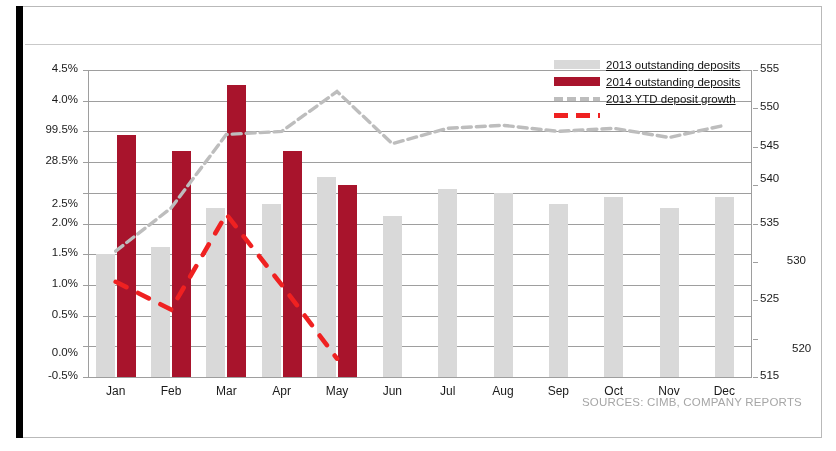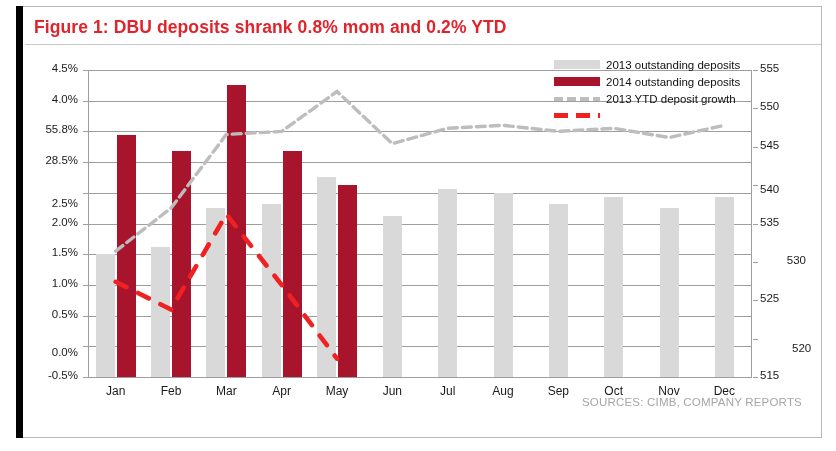--- a/index.html
+++ b/index.html
@@ -26,35 +26,34 @@
   .bar.g{background:#d9d9d9;}
   .bar.r{background:#a8142c;}
 
   .legend{position:absolute;left:554px;top:57px;width:200px;}
   .legend-row{display:flex;align-items:center;height:15px;margin-bottom:2px;}
   .swatch{width:46px;height:9px;margin-right:6px;flex:0 0 46px;}
   .sw-grey{background:#d9d9d9;}
   .sw-red{background:#a8142c;}
   .sw-dashgrey{height:4px;background:repeating-linear-gradient(to right,#bdbdbd 0 9px,transparent 9px 13px);}
   .sw-dashred{height:5px;background:repeating-linear-gradient(to right,#ef2121 0 14px,transparent 14px 22px);}
-  .legend-label{font-size:11.5px;color:#111;white-space:nowrap;}
+  .legend-label{font-size:11.5px;color:#111;white-space:nowrap;text-decoration:underline;}
 
   .source{position:absolute;left:430px;top:396px;width:372px;text-align:right;font-size:11.5px;color:#a6a6a6;letter-spacing:0.2px;white-space:nowrap;}
 
   svg.overlay{position:absolute;left:0;top:0;width:836px;height:451px;pointer-events:none;}
 </style>
 </head>
 <body>
 
 <div id="root">
 
   <div class="frame"></div>
   <div class="leftbar"></div>
 
-  <div class="title">Figure 1: DBU deposits shrank 0.8% mom and 0.2% YTD</div>
   <div class="titlerule"></div>
 
   <div class="axis-left"></div>
   <div class="axis-right"></div>
   <div class="axis-bottom"></div>
 
   <div id="gridlayer">
       <div class="gridline" style="top: 70px; position: absolute; left: 88px;"></div>
       <div class="gridline" style="top: 100.7px; position: absolute; left: 88px;"></div>
       <div class="gridline" style="top: 131.4px; position: absolute; left: 88px;"></div>
@@ -65,21 +64,21 @@
       <div class="gridline" style="top: 284.9px; position: absolute; left: 88px;"></div>
       <div class="gridline" style="top: 315.6px; position: absolute; left: 88px;"></div>
       <div class="gridline" style="top: 346.3px; position: absolute; left: 88px;"></div>
       <div class="gridline" style="top: 377px; position: absolute; left: 88px;"></div>
     </div>
   <div id="yticks-left">
       <div class="ytick left" style="top: 62px;">4.5%</div>
       <div class="tickmark" style="left: 83px; top: 70px;"></div>
       <div class="ytick left" style="top: 92.7px;">4.0%</div>
       <div class="tickmark" style="left: 83px; top: 100.7px;"></div>
-      <div class="ytick left" style="top: 123.4px;">55.8%</div>
+      <div class="ytick left" style="top: 123.4px;">99.5%</div>
       <div class="tickmark" style="left: 83px; top: 131.4px;"></div>
       <div class="ytick left" style="top: 154.1px;">28.5%</div>
       <div class="tickmark" style="left: 83px; top: 162.1px;"></div>
       <div class="ytick left" style="top: 184.8px; margin-top: 12px;">2.5%</div>
       <div class="tickmark" style="left: 83px; top: 192.8px;"></div>
       <div class="ytick left" style="top: 215.5px;">2.0%</div>
       <div class="tickmark" style="left: 83px; top: 223.5px;"></div>
       <div class="ytick left" style="top: 246.2px;">1.5%</div>
       <div class="tickmark" style="left: 83px; top: 254.2px;"></div>
       <div class="ytick left" style="top: 276.9px;">1.0%</div>
@@ -91,21 +90,21 @@
       <div class="ytick left" style="top: 369px;">-0.5%</div>
       <div class="tickmark" style="left: 83px; top: 377px;"></div>
     </div>
   <div id="yticks-right">
       <div class="ytick right" style="top: 62px;">555</div>
       <div class="tickmark" style="left: 753px; top: 70px;"></div>
       <div class="ytick right" style="top: 100.375px;">550</div>
       <div class="tickmark" style="left: 753px; top: 108.375px;"></div>
       <div class="ytick right" style="top: 138.75px;">545</div>
       <div class="tickmark" style="left: 753px; top: 146.75px;"></div>
-      <div class="ytick right" style="top: 183px;">540</div>
+      <div class="ytick right" style="top: 172px;">540</div>
       <div class="tickmark" style="left: 753px; top: 185.125px;"></div>
       <div class="ytick right" style="top: 215.5px;">535</div>
       <div class="tickmark" style="left: 753px; top: 223.5px;"></div>
       <div class="ytick right" style="top: 253.875px; text-align: right;">530</div>
       <div class="tickmark" style="left: 753px; top: 261.875px;"></div>
       <div class="ytick right" style="top: 292.25px;">525</div>
       <div class="tickmark" style="left: 753px; top: 300.25px;"></div>
       <div class="ytick right" style="top: 342px; padding-left: 32px;">520</div>
       <div class="tickmark" style="left: 753px; top: 338.625px;"></div>
       <div class="ytick right" style="top: 369px;">515</div>

